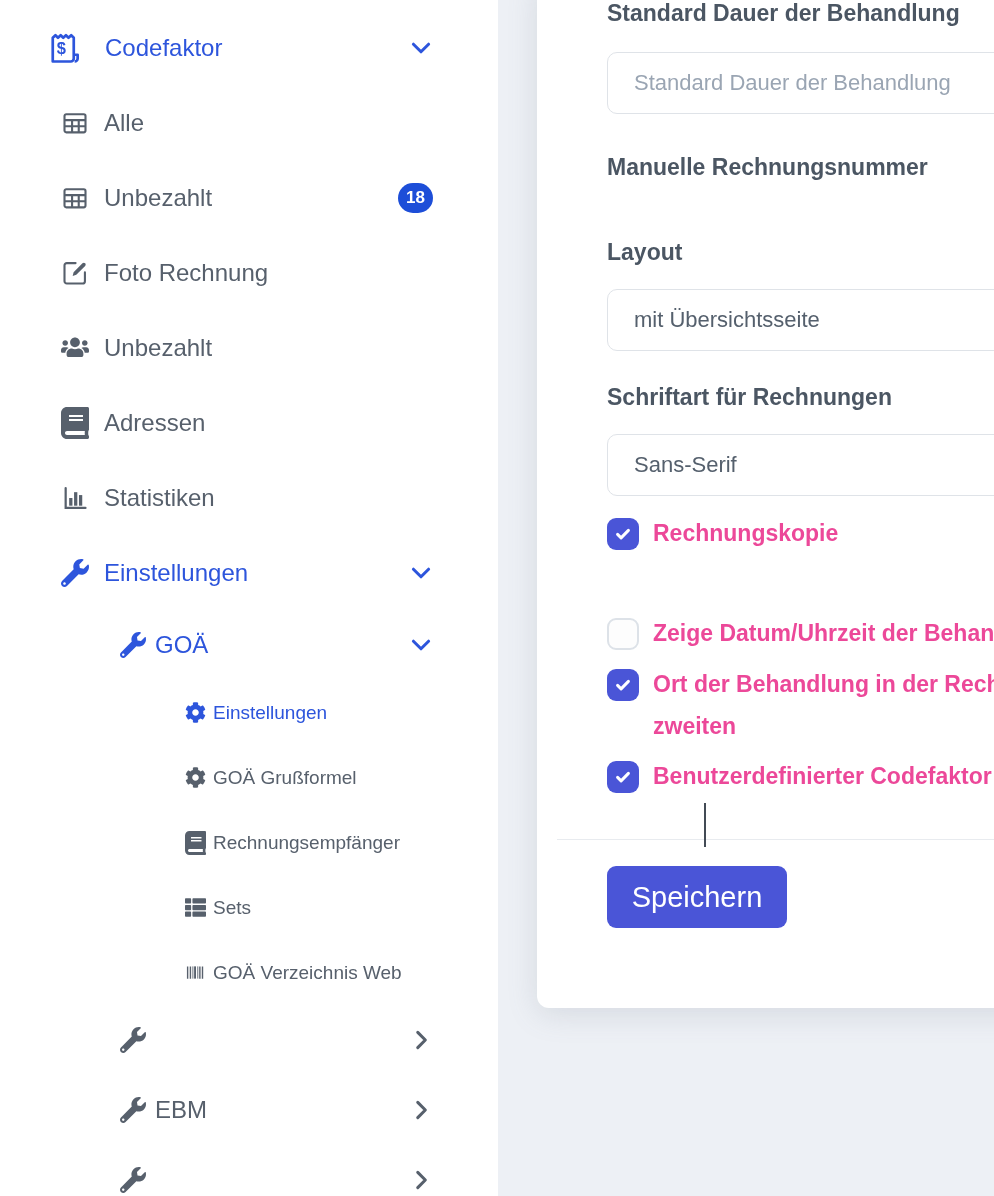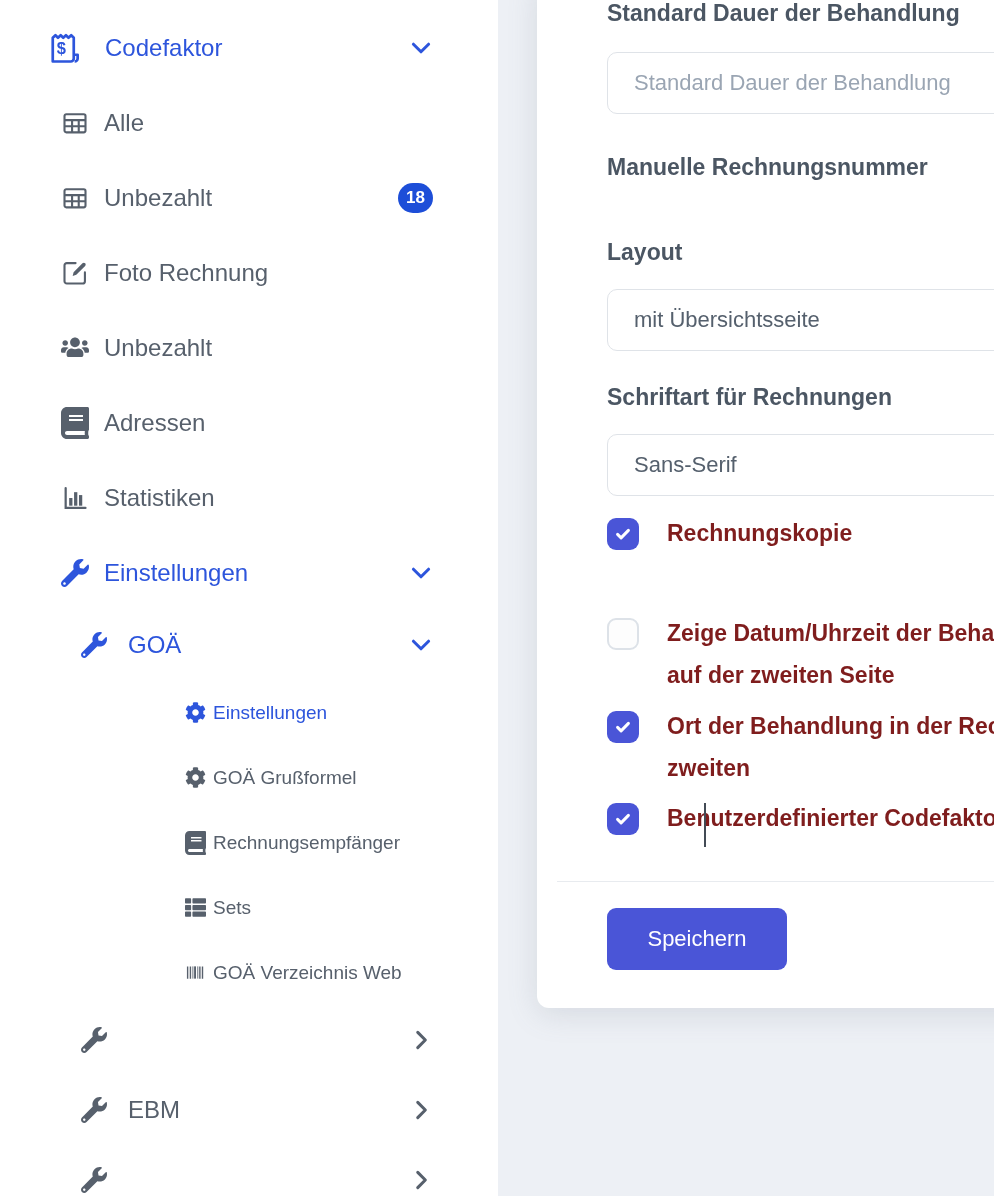--- a/index.html
+++ b/index.html
@@ -15,21 +15,21 @@
   .sidebar {
     position:absolute; left:0; top:0; width:498px; height:1196px;
     background:#ffffff; padding-top:10px; overflow:hidden;
   }
   .sb-row { position:relative; display:flex; align-items:center; font-size:24px; }
   .sb-row.h75 { height:75px; }
   .sb-row.h70 { height:70px; }
   .sb-row.h65 { height:65px; }
   .sb-row.l0 { padding-left:46px; }
   .sb-row.l1 { padding-left:61px; }
-  .sb-row.l2 { padding-left:81px;gap:12px; }
+  .sb-row.l2 { padding-left:120px; }
   .sb-row.l3 { padding-left:185px; font-size:19px; }
   .sb-row .ic { flex:0 0 auto; display:flex; align-items:center; justify-content:center; }
   .l0 .ic { width:36px; margin-right:23px; }
   .l1 .ic { width:28px; margin-right:15px; }
   .l2 .ic { width:26px; margin-right:9px; }
   .l3 .ic { width:21px; margin-right:7px; }
   .ic svg { width:100%; height:auto; display:block; }
   .c-blue { color:#2d55dc; }
   .c-gray { color:#57606c; }
   .sb-chevron {
@@ -72,33 +72,33 @@
   .cb-row { margin-left:50px; display:flex; align-items:flex-start; }
   .cb-box {
     flex:0 0 auto; width:32px; height:32px; border-radius:9px;
   }
   .cb-box.unchecked { border:2px solid #dde2e8; background:#fdfdfd; }
   .cb-box.checked {
     background:#4a55d7; display:flex; align-items:center; justify-content:center;
   }
   .cb-box.checked svg { width:20px; height:20px; }
   .cb-label {
-    margin-left:28px; margin-top:-6px; font-size:23px; line-height:42px;
-    font-weight:bold; color:#7f1d1d;
+    margin-left:14px; margin-top:-6px; font-size:23px; line-height:42px;
+    font-weight:bold; color:#ec4899;
   }
   .mt22 { margin-top:22px; }
   .mt64 { margin-top:64px; }
   .mt15 { margin-top:15px; }
   .mt14 { margin-top:14px; }
 
   .divider { margin-top:42px; height:1px; background:#e8ebef; width:100%; }
   .save-btn {
     margin-left:50px; margin-top:26px; width:180px; height:62px;
     background:#4a55d7; color:#fff; border:none; border-radius:9px;
-    font-size:22px; font-weight:500; cursor:pointer;
+    font-size:29px; font-weight:500; cursor:pointer;
     font-family:"Liberation Sans","DejaVu Sans",sans-serif;
     display:flex; align-items:center; justify-content:center;
   }
 
   .text-cursor {
     position:absolute; left:704px; top:803px; width:2px; height:44px;
     background:#434b55;
   }
 </style>
 </head>
@@ -331,21 +331,21 @@
     <span class="cb-box checked">
       <svg viewBox="0 0 24 24">
           <path d="M5.5 12.5l4.2 4.2 8.8-9" fill="none" stroke="#ffffff" stroke-width="3.6" stroke-linecap="round" stroke-linejoin="round"></path>
         </svg>
     </span>
     <span class="cb-label">Rechnungskopie</span>
   </div>
 
   <div class="cb-row mt64">
     <span class="cb-box unchecked"></span>
-    <span class="cb-label"><span>Zeige Datum/Uhrzeit der Behandlung</span><br><span>auf der zweiten Seite</span></span>
+    <span class="cb-label"><span>Zeige Datum/Uhrzeit der Behandlung</span><br></span>
   </div>
 
   <div class="cb-row mt15">
     <span class="cb-box checked">
       <svg viewBox="0 0 24 24">
           <path d="M5.5 12.5l4.2 4.2 8.8-9" fill="none" stroke="#ffffff" stroke-width="3.6" stroke-linecap="round" stroke-linejoin="round"></path>
         </svg>
     </span>
     <span class="cb-label"><span>Ort der Behandlung in der Rechnung</span><br><span>zweiten</span></span>
   </div>

